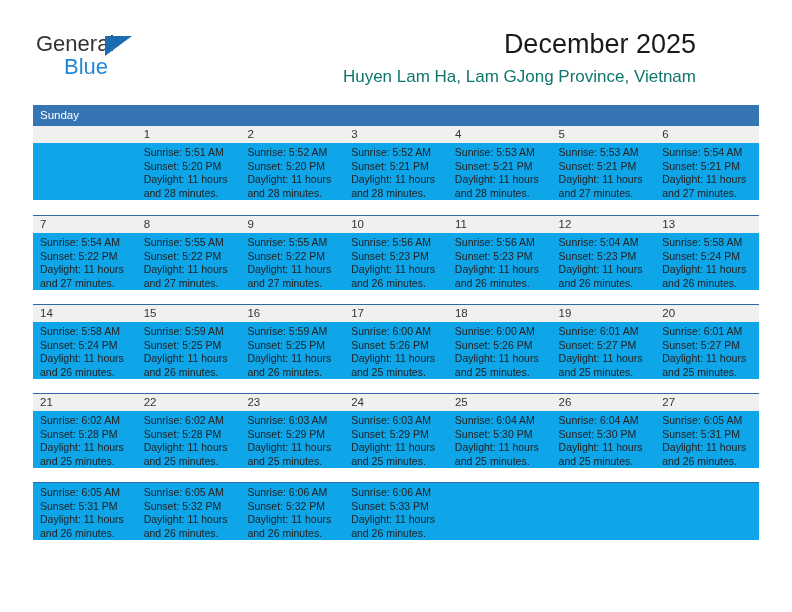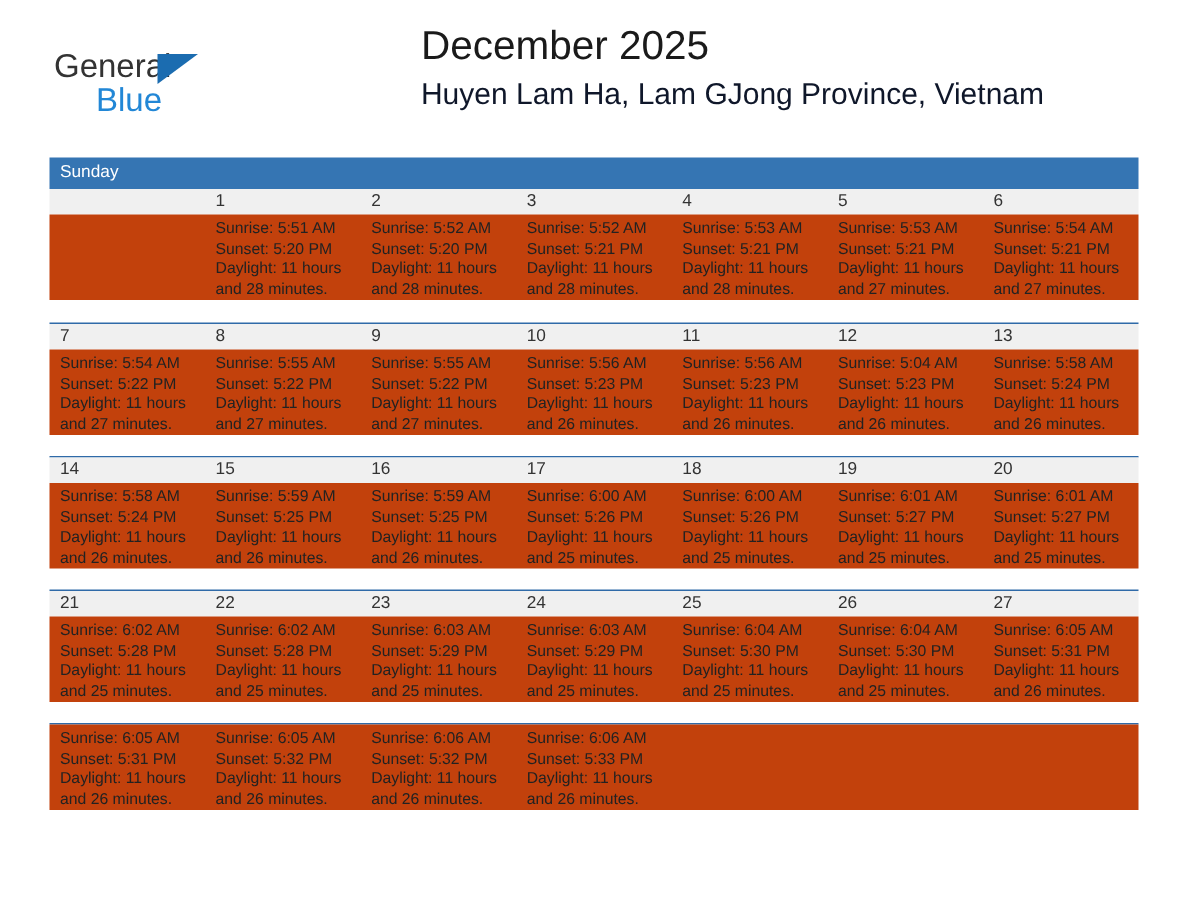--- a/index.html
+++ b/index.html
@@ -59,35 +59,35 @@
     left: 28px;
     top: 23px;
     font-size: 22px;
     color: #2287d6;
     line-height: 24px;
   }
 
   .title-block {
     position: absolute;
     right: 36px;
-    top: 14px;
-    text-align: left;
+    top: 28px;
+    text-align: right;
     margin-left: 32px;
   }
   .cal-title {
     font-size: 27px;
     color: #1a1a1a;
     font-weight: normal;
     line-height: 32px;
     white-space: nowrap;
   }
   .cal-subtitle {
     margin-top: 8px;
-    font-size: 20px;
-    color: #0f172a;
+    font-size: 17px;
+    color: #0f766e;
     line-height: 18px;
     white-space: nowrap;
   }
 
   
   .calendar {
     position: absolute;
     left: 33px;
     top: 105px;
     width: 726px;
@@ -116,21 +116,22 @@
   .week:first-of-type {
     border-top: none;
   }
   .week-daynums {
     display: flex;
     background: #f0f0f0;
     height: 17px;
   }
   .week-body {
     display: flex;
-    background: #c2410c;
+    background: #0ea5e9;
+    justify-content: flex-end;
   }
   .cell-num {
     flex: 1 1 0;
     font-size: 11.5px;
     line-height: 17px;
     padding-left: 7px;
     box-sizing: border-box;
     color: #333333;
   }
   .cell-info {

